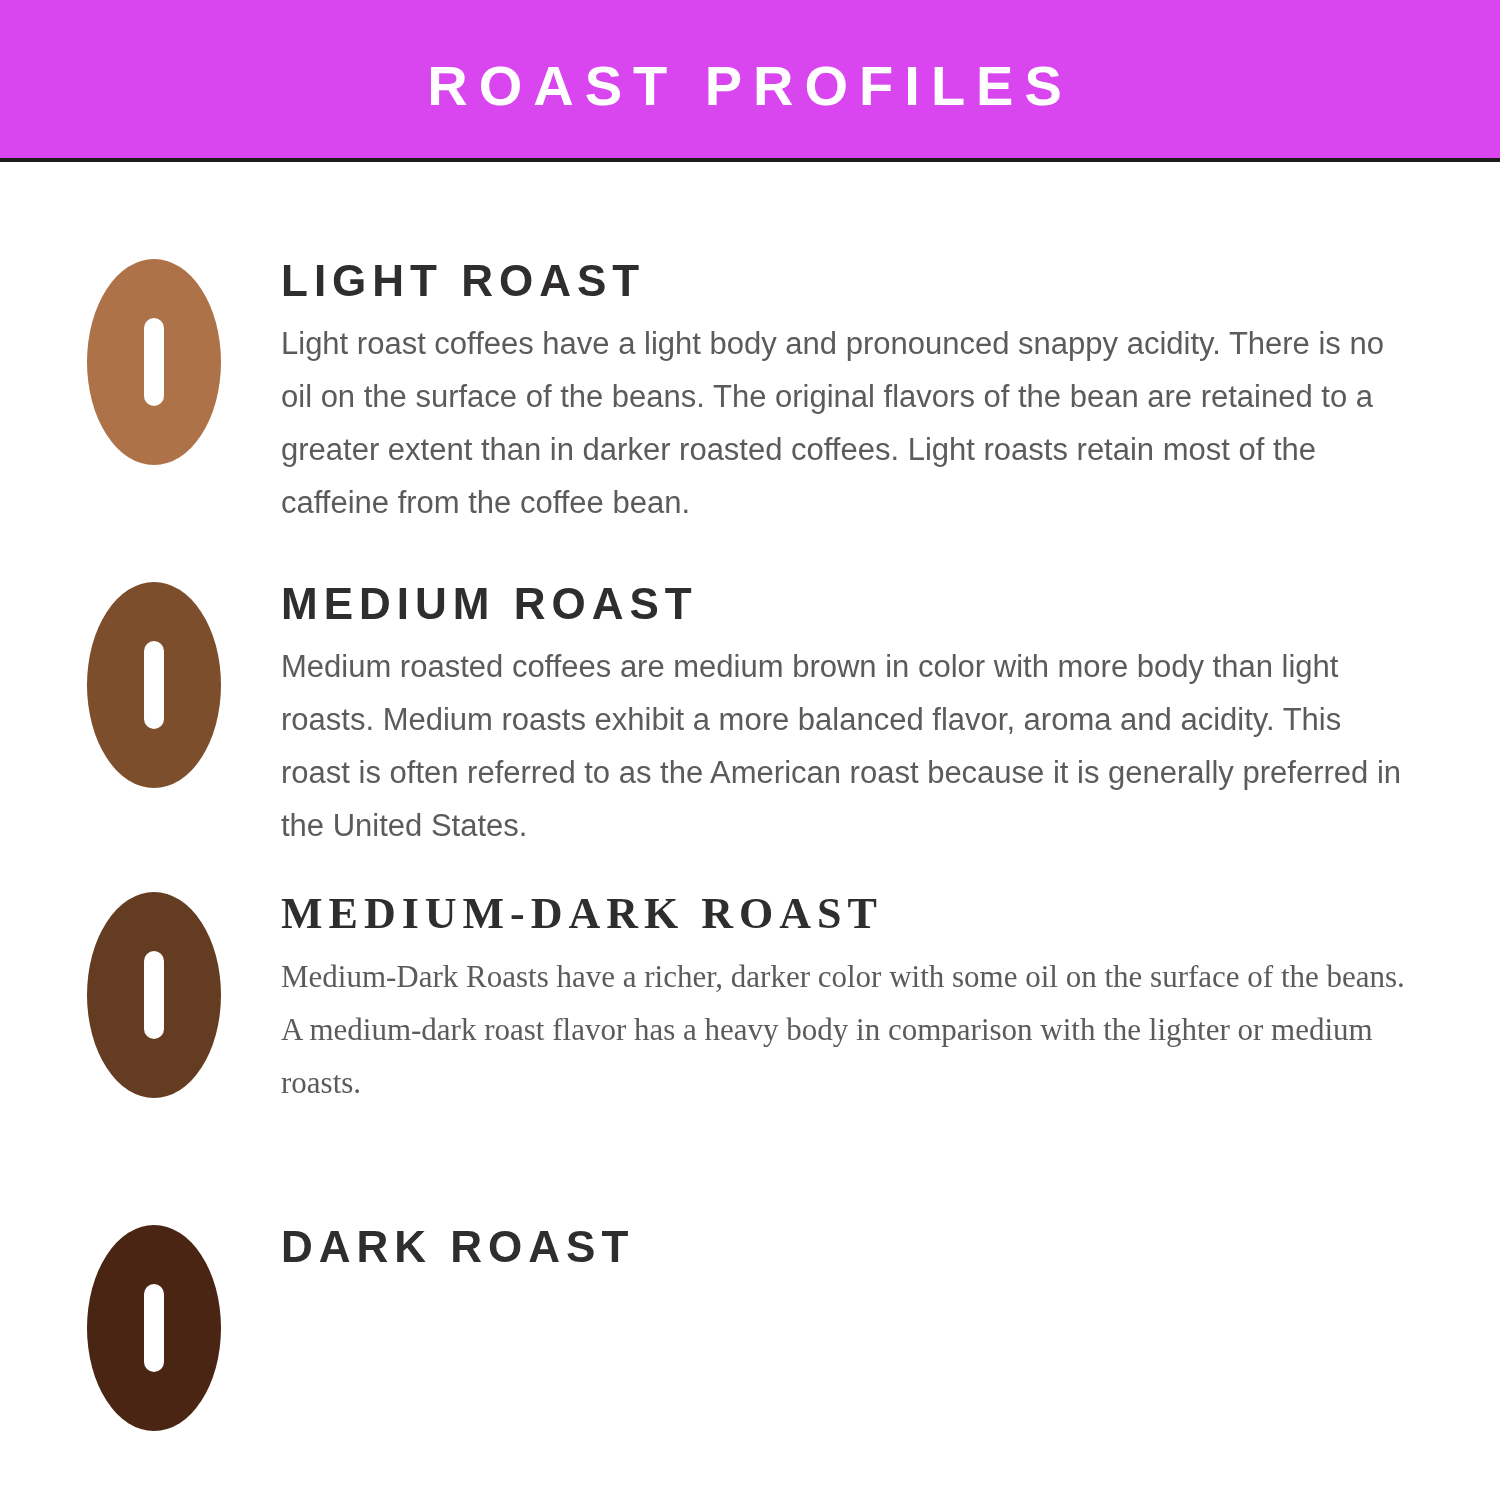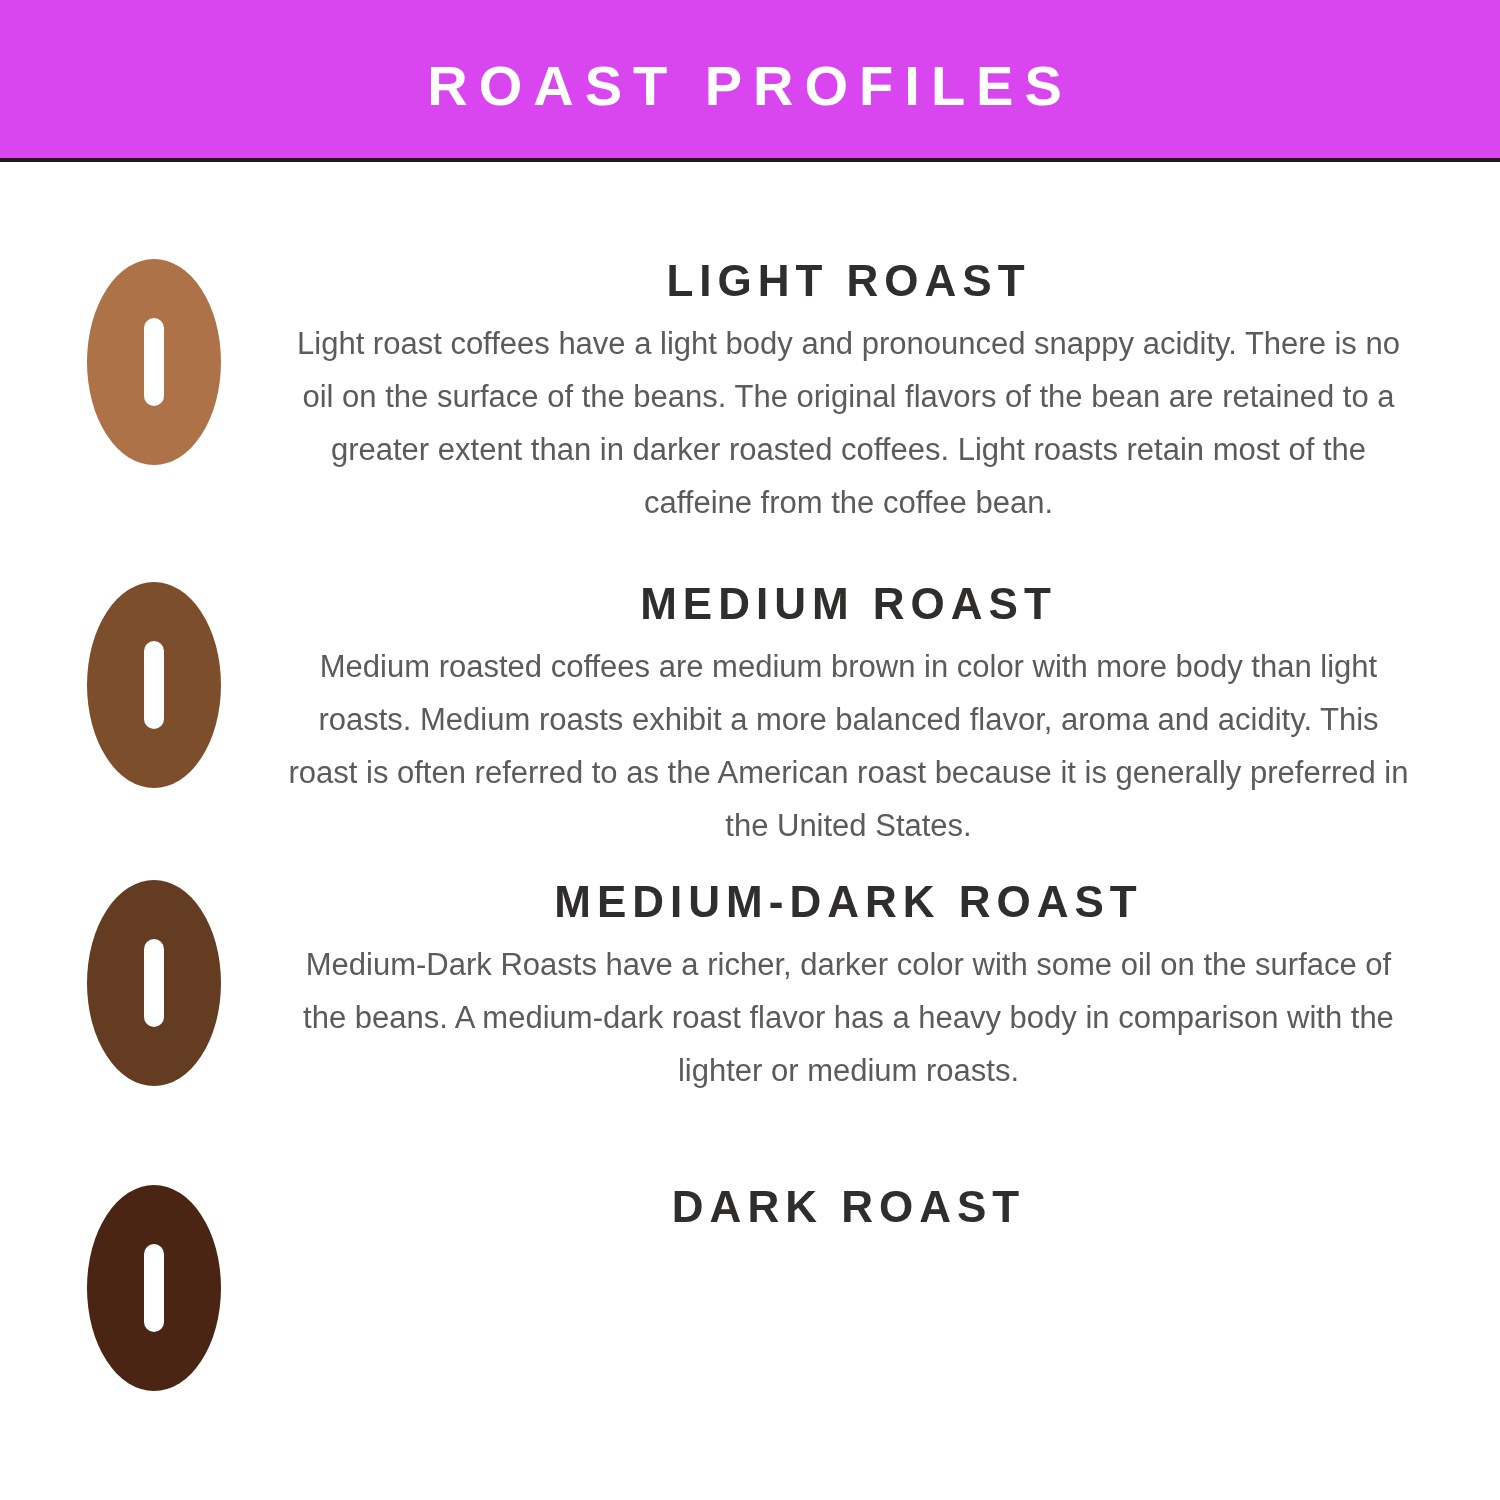--- a/index.html
+++ b/index.html
@@ -32,25 +32,24 @@
     white-space: nowrap;
   }
 
   
   .main {
     padding: 95px 84px 0 87px;
   }
   .roast-section {
     display: flex;
     align-items: flex-start;
-    text-align: center;
   }
   .roast-section.gap-normal { margin-bottom: 51px; }
-  .roast-section.gap-medium { margin-bottom: 26px; }
-  .roast-section.gap-large  { margin-bottom: 86px; }
+  .roast-section.gap-medium { margin-bottom: 38px; }
+  .roast-section.gap-large  { margin-bottom: 114px; font-family: Liberation Serif, serif; }
 
   
   .bean {
     flex: none;
     width: 134px;
     height: 206px;
     border-radius: 50%;
     margin-right: 60px;
     margin-top: 2px;
     display: flex;

